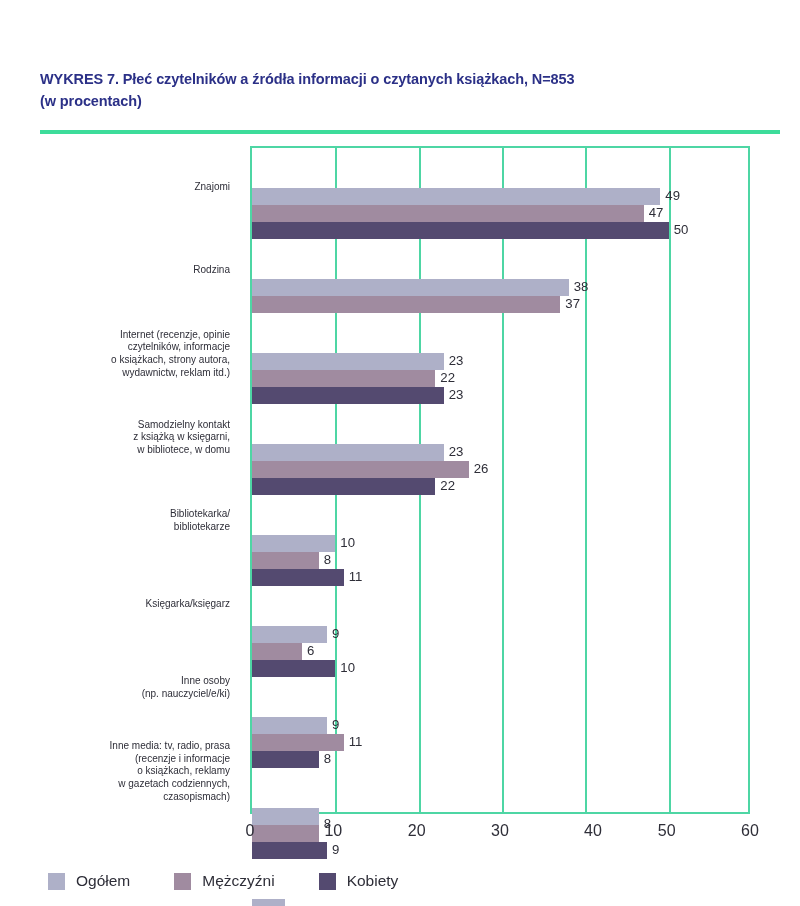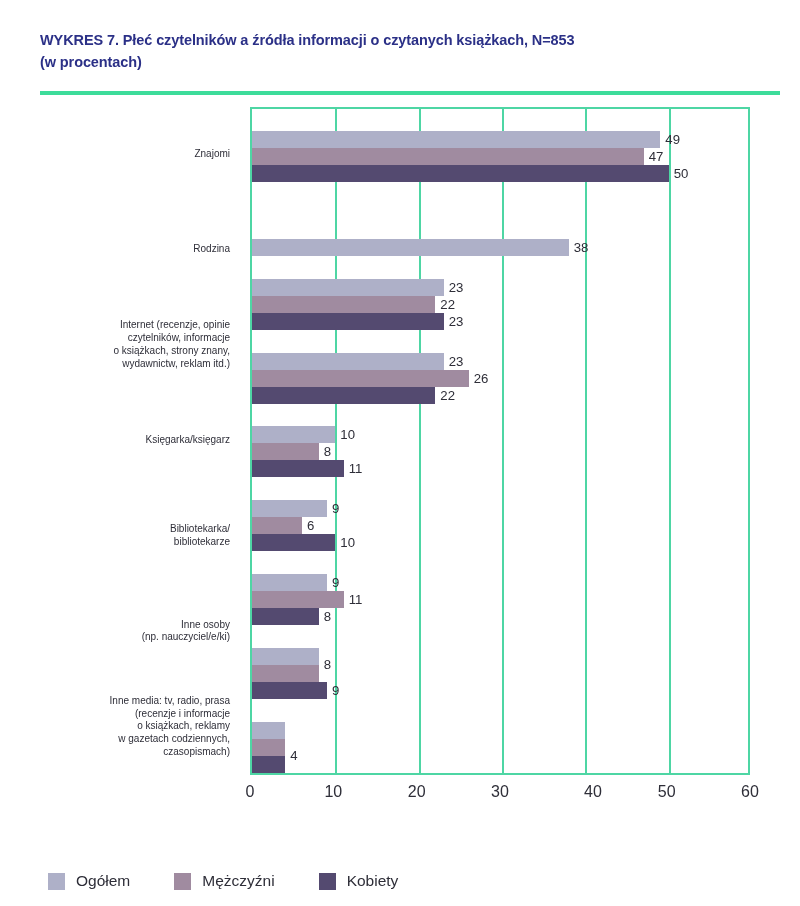--- a/index.html
+++ b/index.html
@@ -12,20 +12,21 @@
     height: 906px;
     font-family: "Liberation Sans", sans-serif;
     color: #2e2e38;
     position: relative;
     overflow: hidden;
   }
 
   
   #header {
     padding: 30px 40px 0 40px;
+    margin-top: 39px;
   }
   #chart-title {
     font-size: 14.5px;
     font-weight: bold;
     color: #2b3087;
     line-height: 1.5;
     letter-spacing: -0.1px;
     margin: 0;
     white-space: pre-line;
   }
@@ -92,22 +93,23 @@
   #groups {
     position: absolute;
     inset: 0;
     display: flex;
     flex-direction: column;
   }
   .group {
     flex: 1 1 0;
     display: flex;
     flex-direction: column;
-    justify-content: flex-end;
+    justify-content: flex-start;
     position: relative;
+    margin-top: 40px;
   }
   .bar-row {
     position: relative;
     height: 17px;
     display: flex;
     align-items: center;
   }
   .bar {
     height: 17px;
     display: block;
@@ -186,25 +188,28 @@
   <div id="accent-rule"></div>
 </div>
 
 <div id="chart-body">
 
   <div id="cat-axis">
       <div class="cat-label">Znajomi</div>
       <div class="cat-label">Rodzina</div>
       <div class="cat-label">Internet (recenzje, opinie
 czytelników, informacje
-o książkach, strony znany,
+o książkach, strony autora,
 wydawnictw, reklam itd.)</div>
-      <div class="cat-label">Księgarka/księgarz</div>
+      <div class="cat-label">Samodzielny kontakt
+z książką w księgarni,
+w bibliotece, w domu</div>
       <div class="cat-label">Bibliotekarka/
 bibliotekarze</div>
+      <div class="cat-label">Księgarka/księgarz</div>
       <div class="cat-label">Inne osoby
 (np. nauczyciel/e/ki)</div>
       <div class="cat-label">Inne media: tv, radio, prasa
 (recenzje i informacje
 o książkach, reklamy
 w gazetach codziennych,
 czasopismach)</div>
     </div>
 
   <div id="plot-frame">
@@ -227,20 +232,24 @@
           </div>
           <div class="bar-row">
             <span class="bar" style="width: 416.667px; background: rgb(84, 74, 112);"></span>
             <span class="bar-value">50</span>
           </div>
         </div>
         <div class="group">
           <div class="bar-row">
             <span class="bar" style="width: 316.667px; background: rgb(174, 176, 200);"></span>
             <span class="bar-value">38</span>
+          </div>
+          <div class="bar-row">
+            <span class="bar" style="width: 308.333px; background: rgb(160, 139, 160);"></span>
+            <span class="bar-value">37</span>
           </div>
         </div>
         <div class="group">
           <div class="bar-row">
             <span class="bar" style="width: 191.667px; background: rgb(174, 176, 200);"></span>
             <span class="bar-value">23</span>
           </div>
           <div class="bar-row">
             <span class="bar" style="width: 183.333px; background: rgb(160, 139, 160);"></span>
             <span class="bar-value">22</span>

